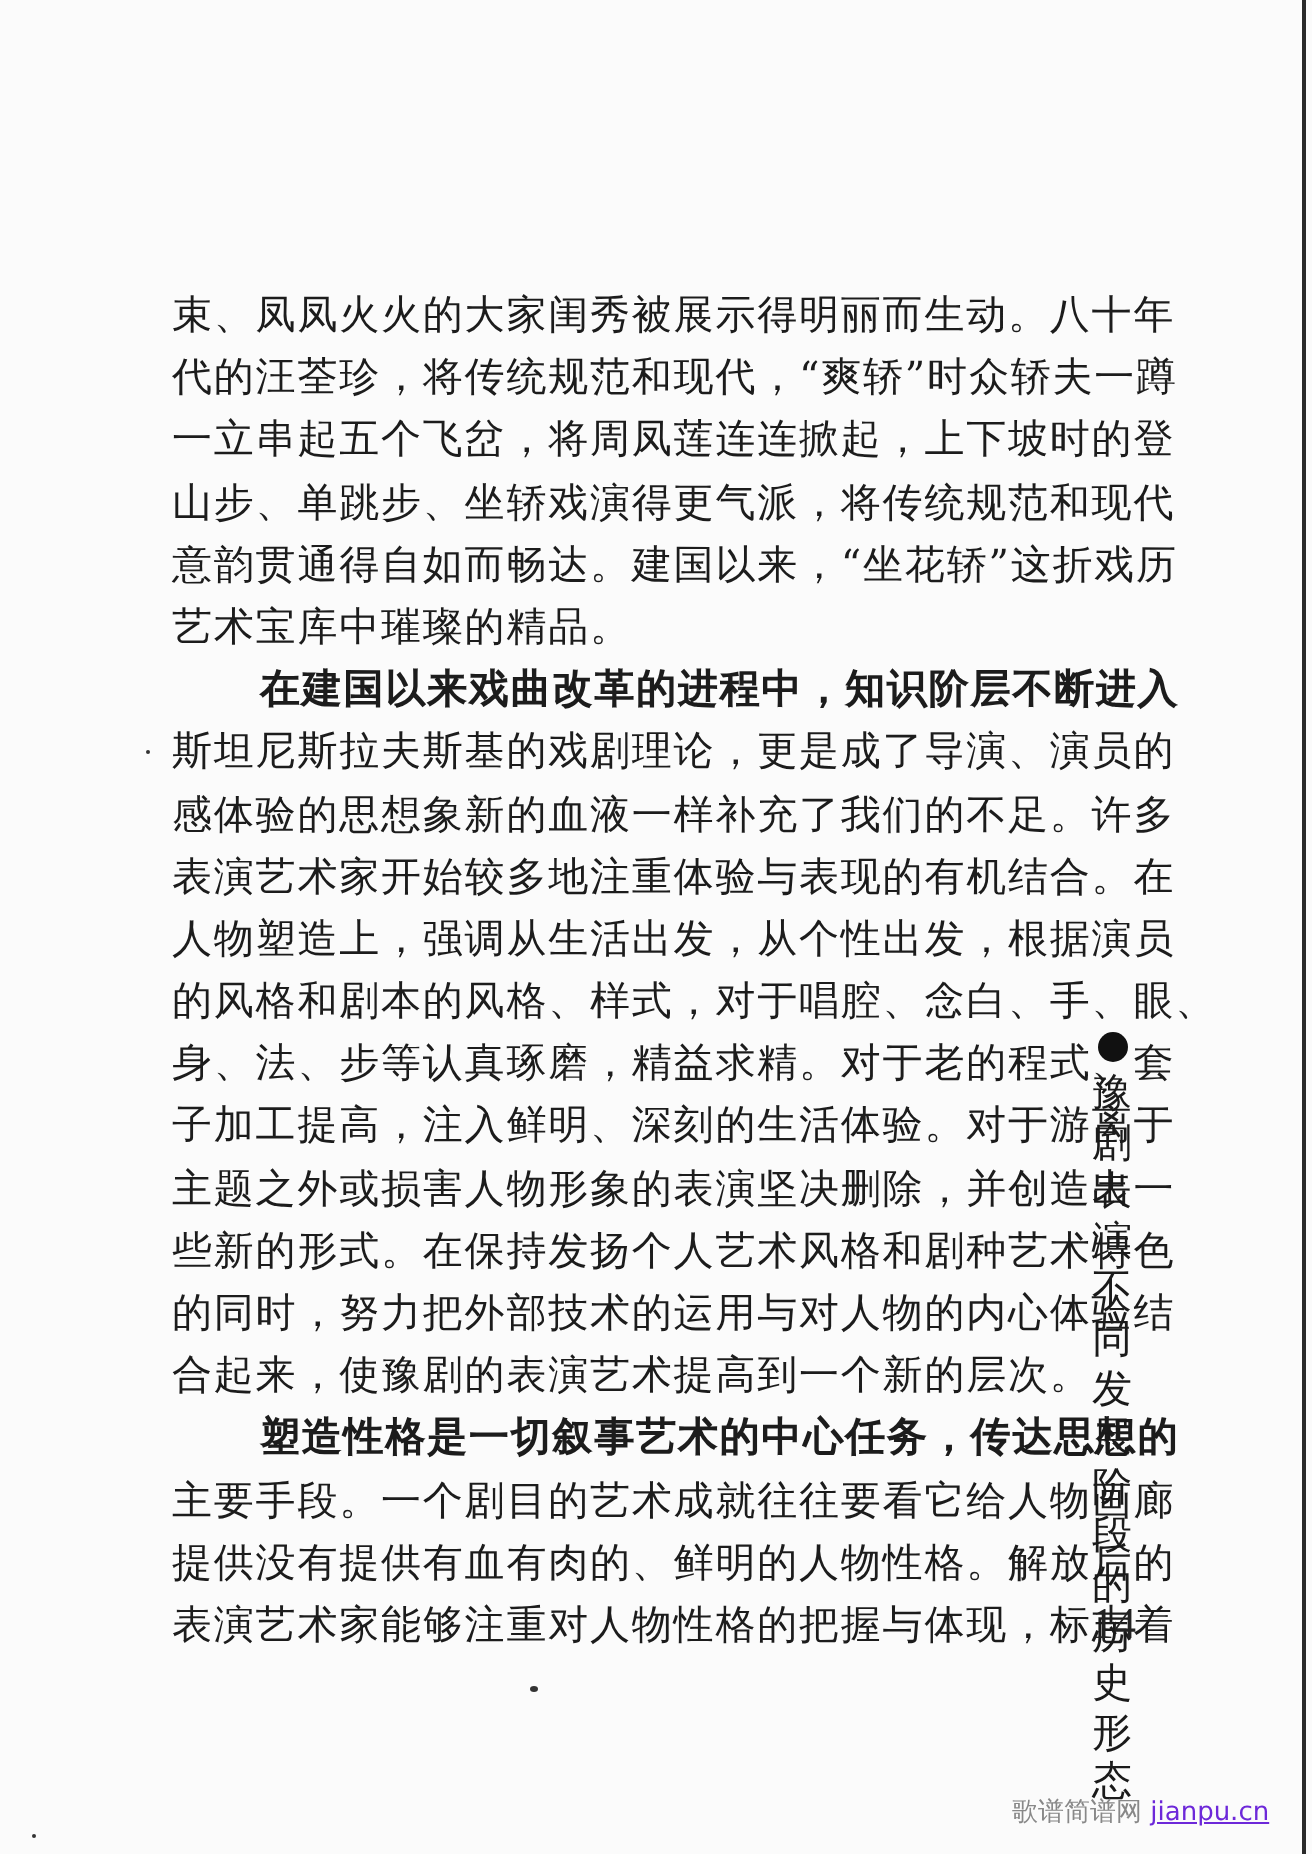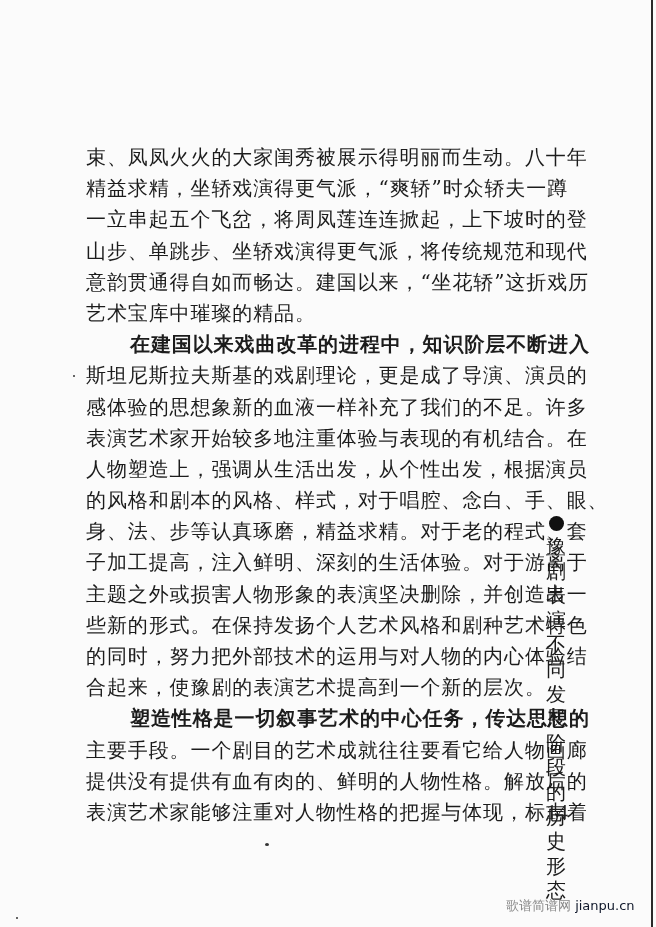--- a/index.html
+++ b/index.html
@@ -36,32 +36,32 @@
     }
     .page-number {
       position: absolute; left: 546px; top: 799px;
       font-family: "Liberation Serif", serif; font-size: 22px; color: #222;
     }
     .watermark {
       position: absolute; left: 506px; top: 897px;
       font-family: "DejaVu Sans", sans-serif; font-size: 13px; color: #888;
       white-space: nowrap;
     }
-    .watermark .latin { color: #0f172a; }
+    .watermark .latin { color: #6d28d9; text-decoration: underline; }
     .speck { position: absolute; background: #333; border-radius: 50%; }
   </style>
 </head>
 <body>
 
 <div class="page">
   <div class="right-border"></div>
 
   <div class="body-text">
     <div class="line">束、凤凤火火的大家闺秀被展示得明丽而生动。八十年</div>
-    <div class="line">精益求精，坐轿戏演得更气派，“爽轿”时众轿夫一蹲</div>
+    <div class="line">代的汪荃珍，将传统规范和现代，“爽轿”时众轿夫一蹲</div>
     <div class="line">一立串起五个飞岔，将周凤莲连连掀起，上下坡时的登</div>
     <div class="line">山步、单跳步、坐轿戏演得更气派，将传统规范和现代</div>
     <div class="line">意韵贯通得自如而畅达。建国以来，“坐花轿”这折戏历</div>
     <div class="line last">艺术宝库中璀璨的精品。</div>
     <div class="line indent">在建国以来戏曲改革的进程中，知识阶层不断进入</div>
     <div class="line">斯坦尼斯拉夫斯基的戏剧理论，更是成了导演、演员的</div>
     <div class="line">感体验的思想象新的血液一样补充了我们的不足。许多</div>
     <div class="line">表演艺术家开始较多地注重体验与表现的有机结合。在</div>
     <div class="line">人物塑造上，强调从生活出发，从个性出发，根据演员</div>
     <div class="line">的风格和剧本的风格、样式，对于唱腔、念白、手、眼、</div>

